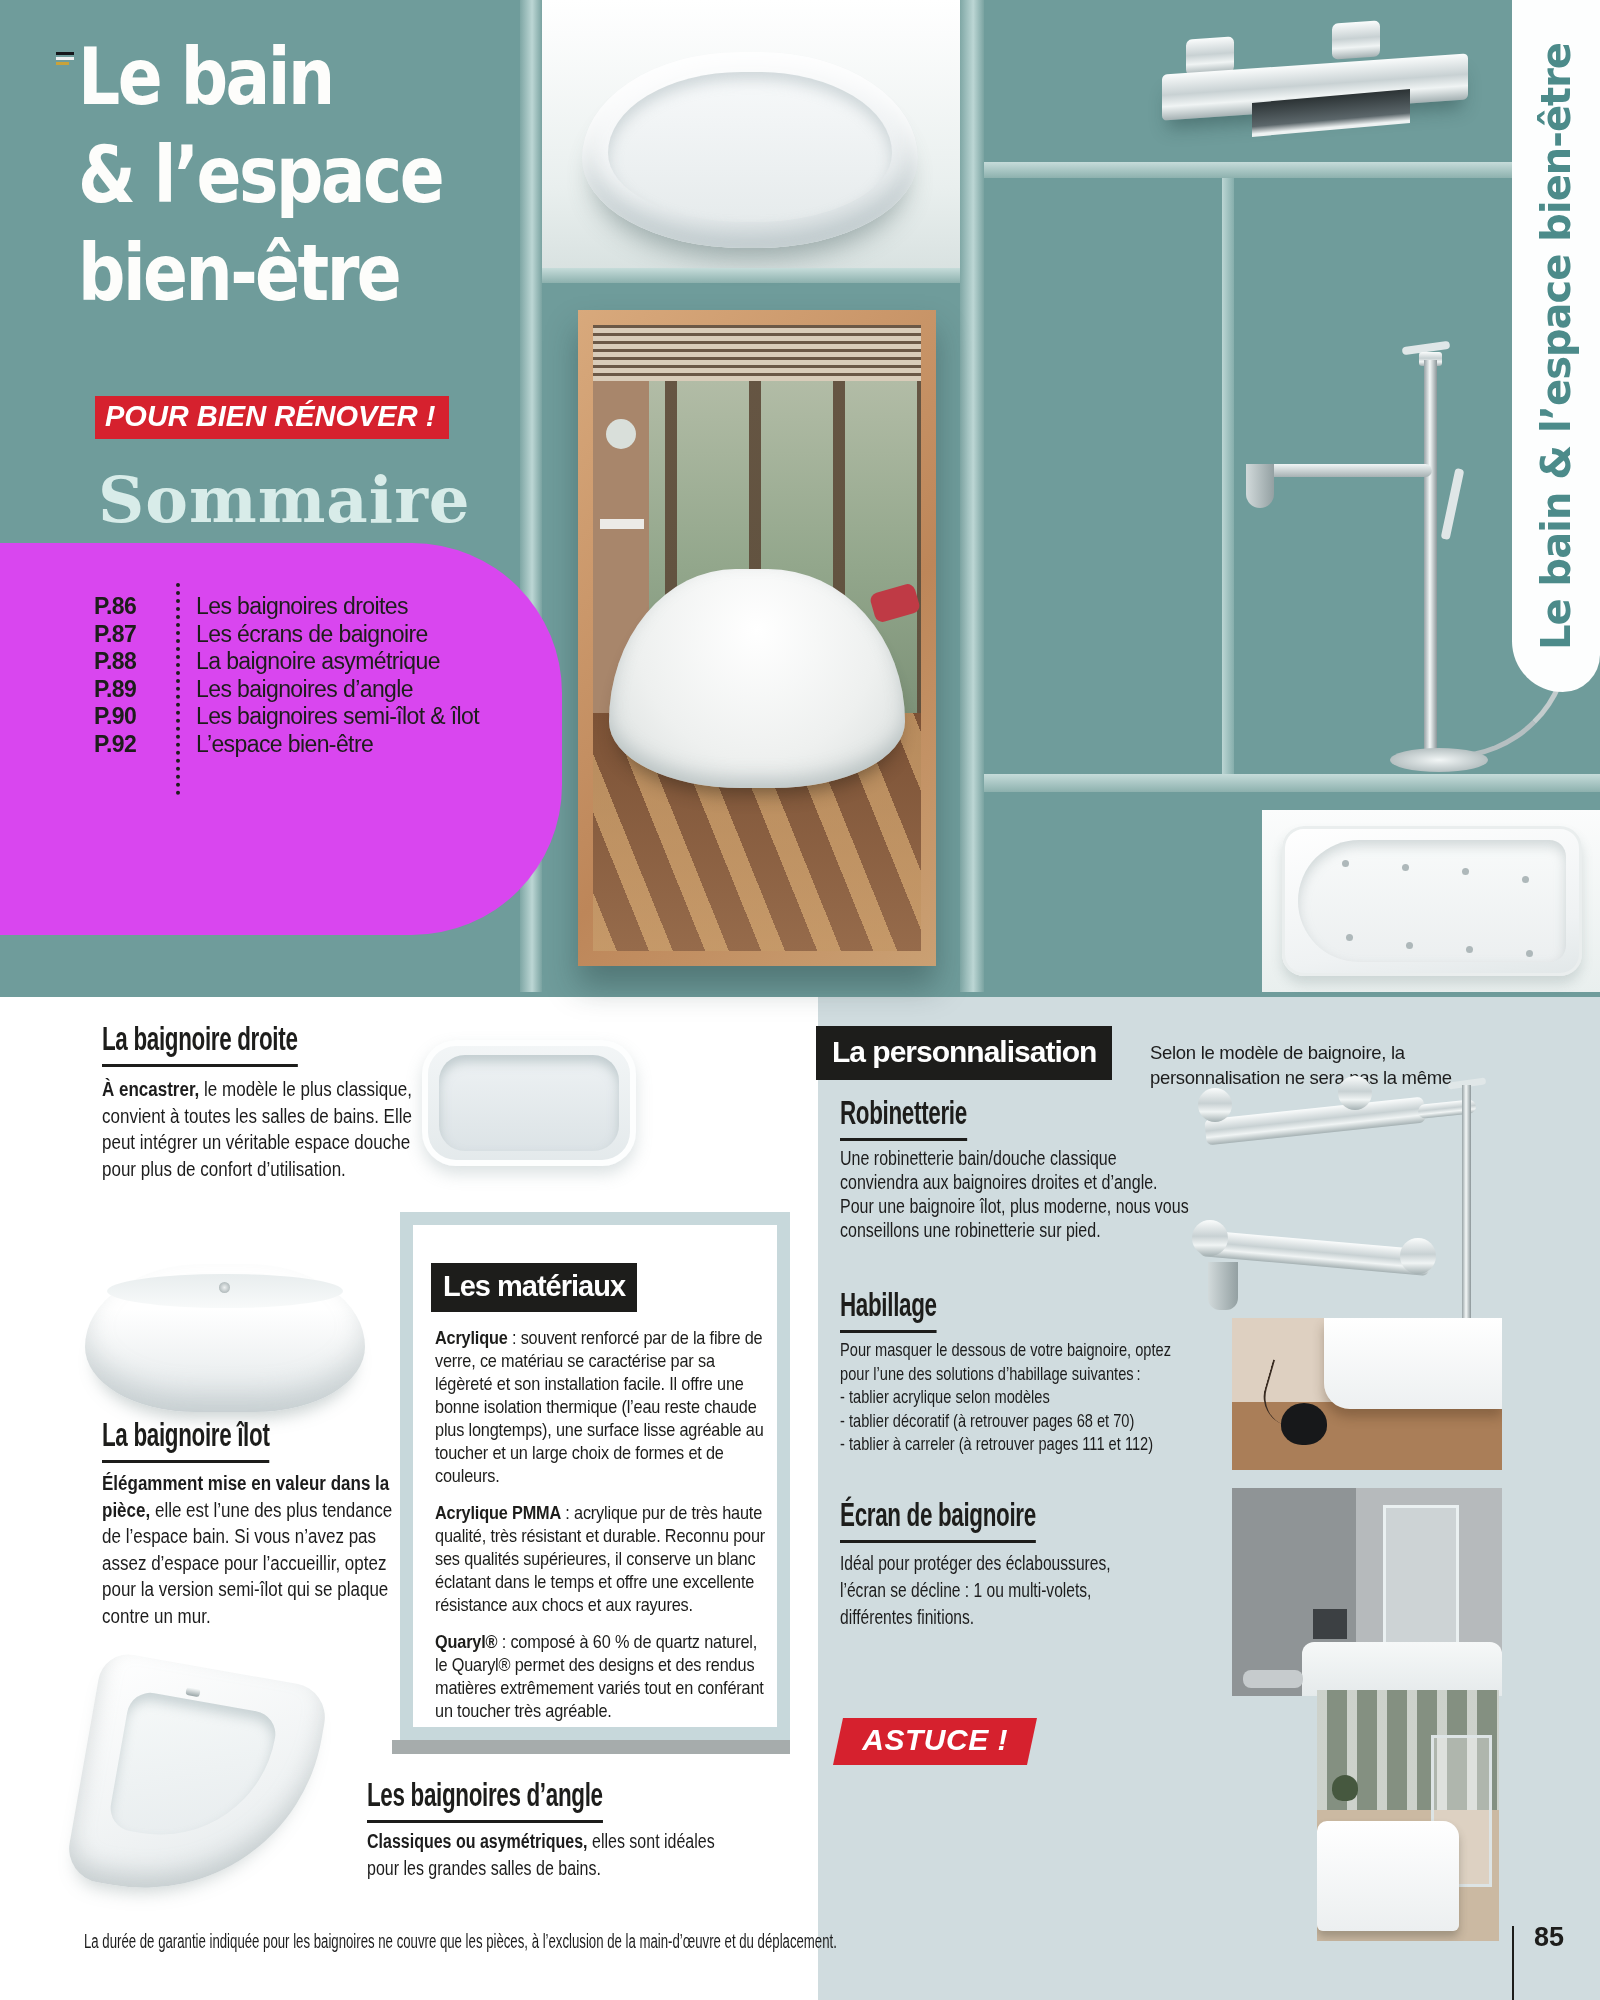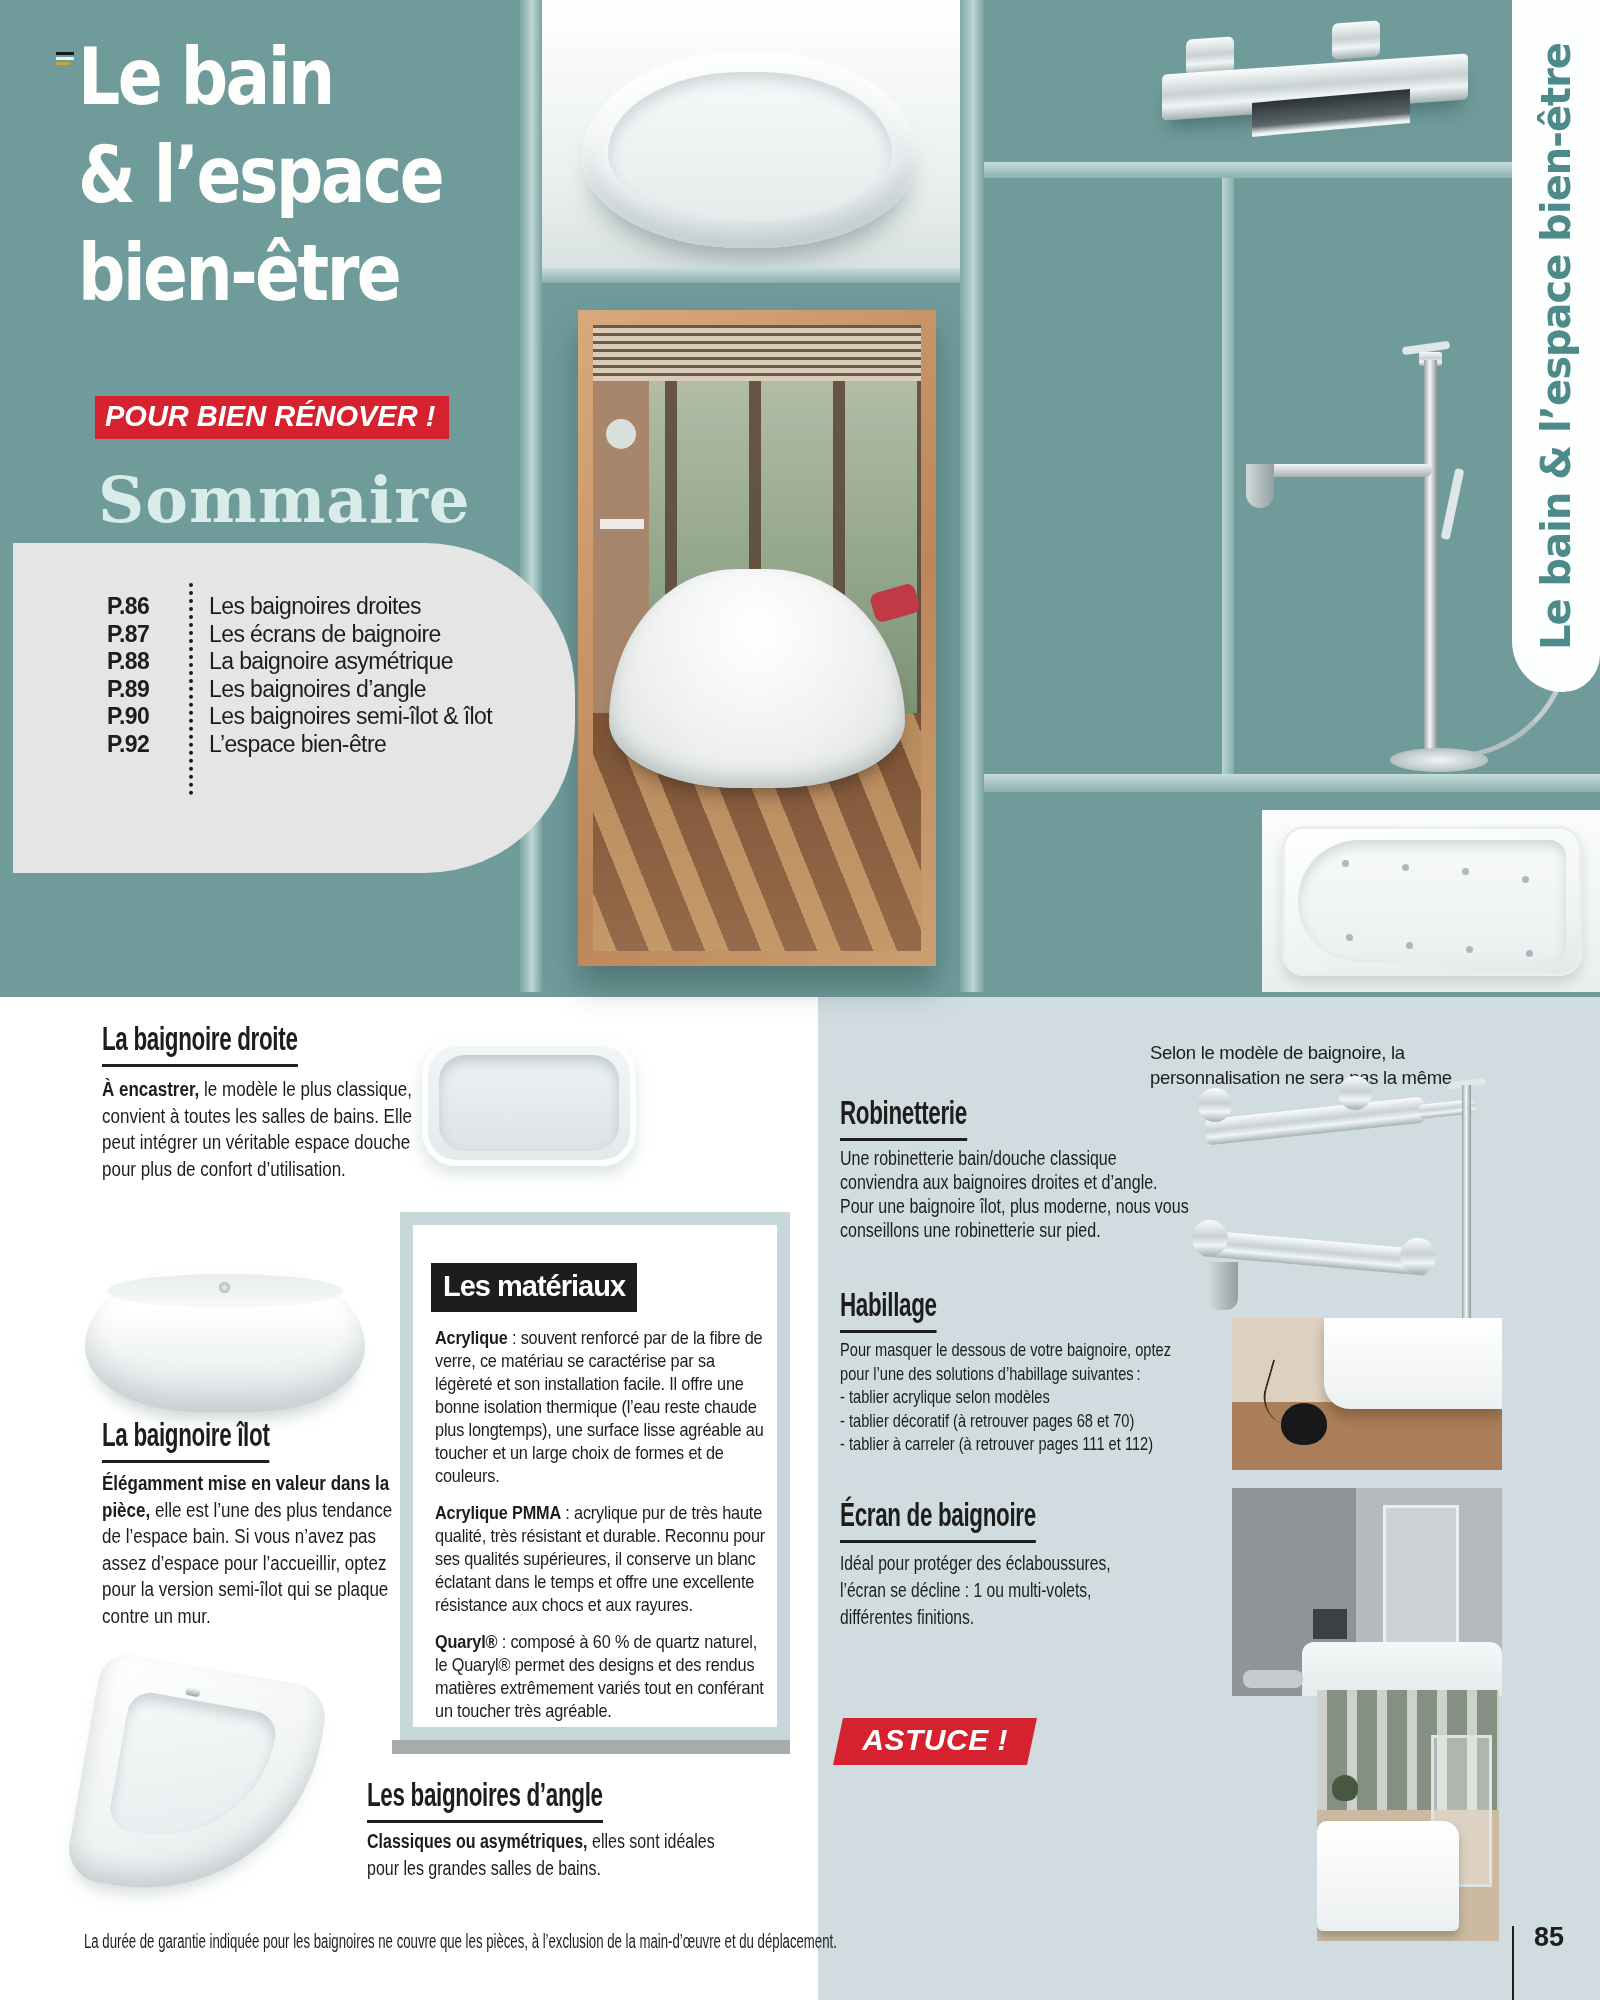--- a/index.html
+++ b/index.html
@@ -18,21 +18,21 @@
       font-size:78px;line-height:98px;letter-spacing:-3px;transform:scaleX(.85);transform-origin:0 0;
       font-family:"DejaVu Sans","Liberation Sans",sans-serif;}
   .badge{background:#d6212e;color:#fff;font-style:italic;font-weight:800;font-size:29px;
       padding:4px 14px 6px 10px;white-space:nowrap;letter-spacing:0;}
   .badge-1{left:95px;top:354px;}
   .badge-2{left:95px;top:396px;}
 
   .sommaire-h{left:98px;top:462px;font-family:"DejaVu Serif","Liberation Serif",serif;
       font-weight:700;font-size:64px;color:#d8ece9;letter-spacing:1px;}
 
-  .toc-box{left:0;top:543px;width:562px;height:330px;background:#e5e5e5;border-radius:0 150px 150px 0;z-index:5;margin-left:13px;}
+  .toc-box{left:0;top:543px;width:562px;height:392px;background:#d946ef;border-radius:0 150px 150px 0;z-index:5;}
   .toc-dots{position:absolute;left:176px;top:40px;height:212px;width:0;border-left:4px dotted #1d1d1b;}
   .toc-list{position:absolute;left:94px;top:50px;width:440px;}
   .toc-row{display:flex;height:27.5px;align-items:baseline;cursor:pointer;}
   .toc-page{width:72px;font-weight:800;font-size:23px;letter-spacing:-0.5px;}
   .toc-label{margin-left:30px;font-size:23px;letter-spacing:-0.6px;white-space:nowrap;}
 
   
   .shelf-divider-left{left:520px;top:0;width:22px;height:992px;
       background:linear-gradient(90deg,#7fa7a5,#bcd6d4 55%,#7aa3a1);}
   .shelf-divider-v{left:960px;top:0;width:24px;height:992px;
@@ -380,20 +380,21 @@
       <p class="mat-p">
         <span class="lead">Acrylique PMMA</span><span> : acrylique pur de très haute qualité, très résistant et durable. Reconnu pour ses qualités supérieures, il conserve un blanc éclatant dans le temps et offre une excellente résistance aux chocs et aux rayures.</span>
       </p>
       <p class="mat-p">
         <span class="lead">Quaryl®</span><span> : composé à 60 % de quartz naturel, le Quaryl® permet des designs et des rendus matières extrêmement variés tout en conférant un toucher très agréable.</span>
       </p>
     </div>
   </div>
   <div class="abs mat-shadow"></div>
 
+  <div class="abs pers-h-box">La personnalisation</div>
   <div class="abs p pers-intro">Selon le modèle de baignoire, la personnalisation ne sera pas la même.</div>
 
   <div class="abs rob-h"><span class="uh">Robinetterie</span></div>
   <div class="abs p rob-p">Une robinetterie bain/douche classique conviendra aux baignoires droites et d’angle. Pour une baignoire îlot, plus moderne, nous vous conseillons une robinetterie sur pied.</div>
 
   <div class="abs img-rob">
     <div class="chrome ra-bar"></div>
       <div class="chrome ra-k1"></div>
       <div class="chrome ra-k2"></div>
       <div class="chrome ra-sp"></div>

